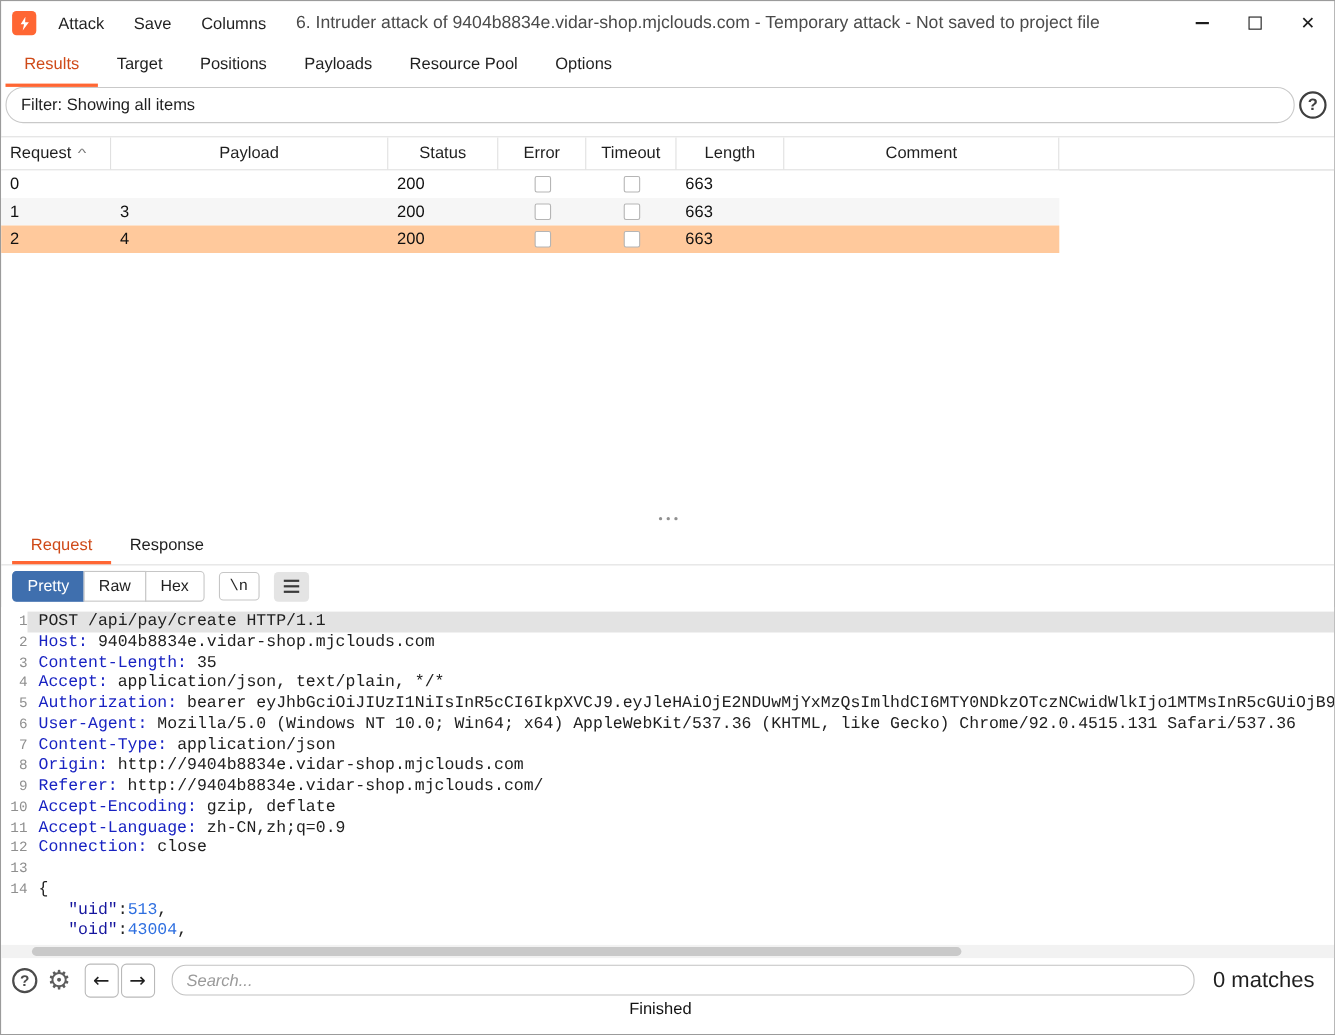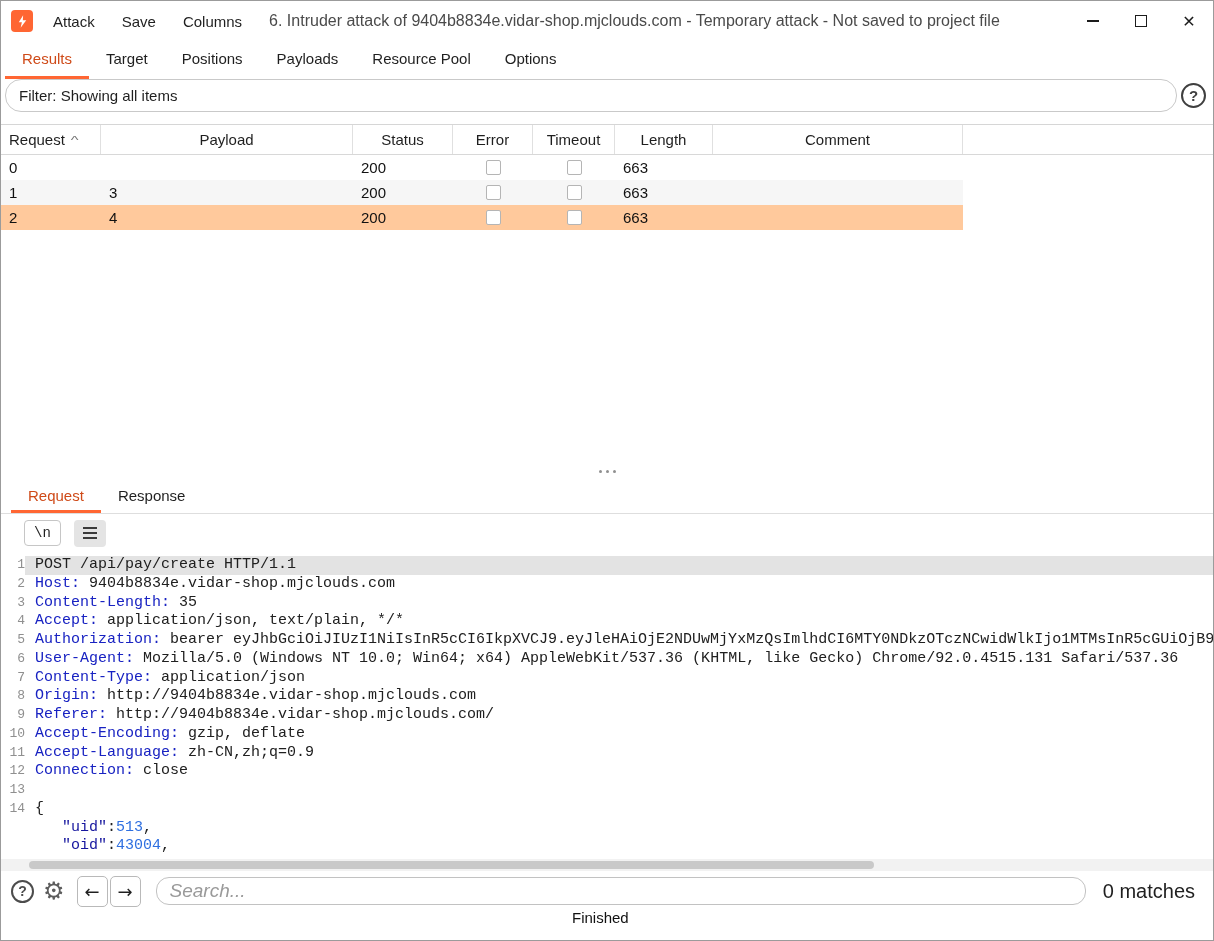--- a/index.html
+++ b/index.html
@@ -90,21 +90,21 @@
     display:flex; align-items:center; padding:0 10px; gap:9px; }
   .help-sm{ width:23px; height:23px; border:2px solid #4c4c4c; border-radius:50%; flex:none;
     display:flex; align-items:center; justify-content:center; font-weight:bold;
     font-size:14px; color:#4c4c4c; }
   .gear{ font-family:"DejaVu Sans", sans-serif; font-size:24px; color:#5d5d5d; line-height:1; flex:none; }
   .nav-group{ display:flex; gap:2px; margin-left:3px; flex:none; }
   .nav-btn{ width:31px; height:31px; border:1px solid #b9b9b9; border-radius:5px; background:#fff;
     display:flex; align-items:center; justify-content:center; font-size:18px; color:#1f1f1f;
     font-family:"DejaVu Sans", sans-serif; }
   .search-input{ flex:1; height:28px; border:1px solid #c2c2c2; border-radius:13px;
-    padding:0 13px; font-size:19px; color:#333; margin-left:6px;
+    padding:0 13px; font-size:15px; color:#333; margin-left:6px;
     font-family:"Liberation Sans", sans-serif; outline:none; }
   .search-input::placeholder{ color:#9a9a9a; font-style:italic; }
   .matches{ font-size:20px; color:#1f1f1f; margin:0 8px; white-space:nowrap; }
   
   .status-bar{ position:absolute; top:908px; left:0; right:0; bottom:0;
     display:flex; align-items:center; padding:0 8px;flex-direction:column; }
   .status-label{ font-size:15px; color:#111; width:70px; flex:none; }
   .progress{ flex:1; height:13px; border-radius:7px;
     background:linear-gradient(180deg,#f05a25,#dc3f10); }
 </style>
@@ -226,20 +226,25 @@
     <span class="dot"></span>
     <span class="dot"></span>
   </div>
 
   <div class="editor-tabs">
       <div class="tab active">Request</div>
       <div class="tab">Response</div>
     </div>
 
   <div class="view-bar">
+    <div class="seg">
+        <button class="vbtn active">Pretty</button>
+        <button class="vbtn">Raw</button>
+        <button class="vbtn">Hex</button>
+      </div>
     <button class="nl-btn">\n</button>
     <button class="menu-btn">
       <i></i>
         <i></i>
         <i></i>
     </button>
   </div>
 
   <div class="editor">
       <div class="eline"><span class="gut">1</span><span class="lcontent caret"><span class="s-p">POST /api/pay/create HTTP/1.1</span></span></div>

